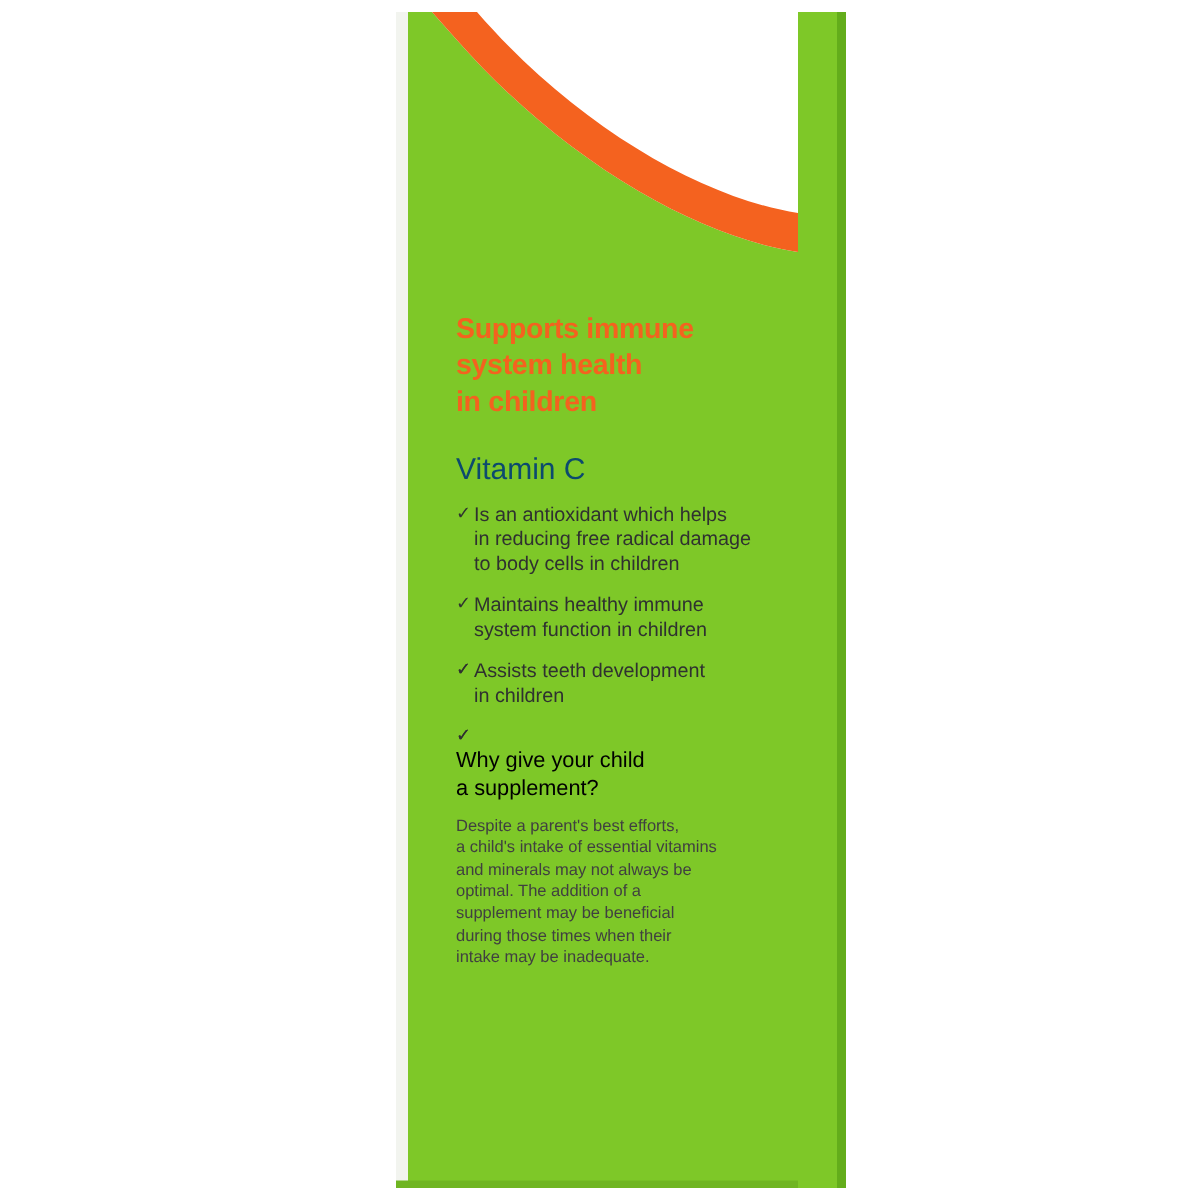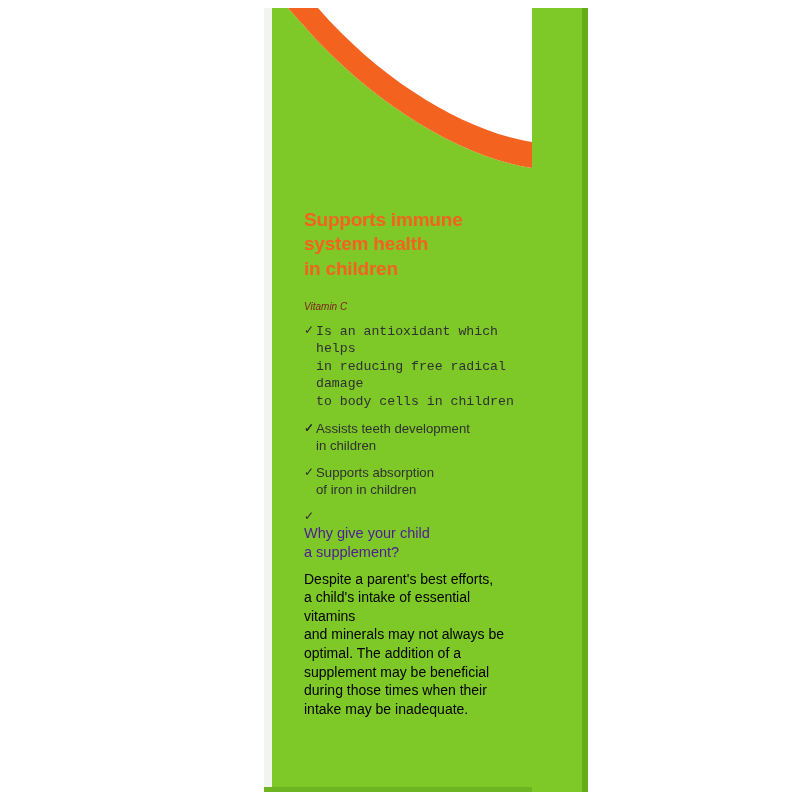--- a/index.html
+++ b/index.html
@@ -17,21 +17,21 @@
     height: 800px;
     overflow: hidden;
     background: #ffffff;
   }
 
   
   #box {
     position: absolute;
     left: 264px;
     top: 8px;
-    width: 324px;
+    width: 300px;
     height: 784px;
     overflow: hidden;
     background: #7ec828;
   }
 
   
   #box-left-edge {
     position: absolute;
     left: 0;
     top: 0;
@@ -94,25 +94,24 @@
   #headline {
     color: #f4621f;
     font-size: 19px;
     font-weight: bold;
     line-height: 1.28;
     margin: 0 0 20px 0;
     letter-spacing: -0.2px;
   }
 
   #ingredient {
-    color: #7f1d1d;
-    font-size: 10px;
+    color: #0c4a6e;
+    font-size: 20px;
     margin: 0 0 10px 0;
     line-height: 1.2;
-    font-style: italic;
   }
 
   ul.benefits {
     list-style: none;
     margin: 0 0 26px 0;
     padding: 0;
   }
 
   ul.benefits li {
     position: relative;
@@ -125,29 +124,29 @@
 
   ul.benefits li .tick {
     position: absolute;
     left: 0;
     top: 0;
     font-size: 12px;
     color: #2f3130;
   }
 
   #why-heading {
-    color: #4c1d95;
+    color: #000000;
     font-size: 14.5px;
     line-height: 1.28;
     margin: 0 0 8px 0;
   }
 
   #why-body {
-    color: #000000;
-    font-size: 14px;
+    color: #404040;
+    font-size: 11px;
     line-height: 1.33;
     margin: 0;
     white-space: pre-line;
   }
 
   
   #box-bottom-shade {
     position: absolute;
     left: 0;
     bottom: 0;
@@ -174,39 +173,39 @@
 
       <h1 id="headline" style="white-space: pre-line;">Supports immune
 system health
 in children</h1>
 
       <div id="ingredient">Vitamin C</div>
 
       <ul class="benefits">
         <li>
           <span class="tick">✓</span>
-          <span style="white-space: pre-line; font-family: Liberation Mono, monospace;">Is an antioxidant which helps
+          <span style="white-space: pre-line;">Is an antioxidant which helps
 in reducing free radical damage
 to body cells in children</span>
         </li>
         <li>
           <span class="tick">✓</span>
+          <span style="white-space: pre-line;">Maintains healthy immune
+system function in children</span>
         </li>
         <li>
           <span class="tick">✓</span>
         </li>
         <li>
           <span class="tick">✓</span>
           <span style="white-space: pre-line;">Assists teeth development
 in children</span>
         </li>
         <li>
           <span class="tick">✓</span>
-          <span style="white-space: pre-line;">Supports absorption
-of iron in children</span>
         </li>
         <li>
           <span class="tick">✓</span>
         </li>
       </ul>
 
       <div id="why-heading" style="white-space: pre-line;">Why give your child
 a supplement?</div>
 
       <p id="why-body">Despite a parent's best efforts,

